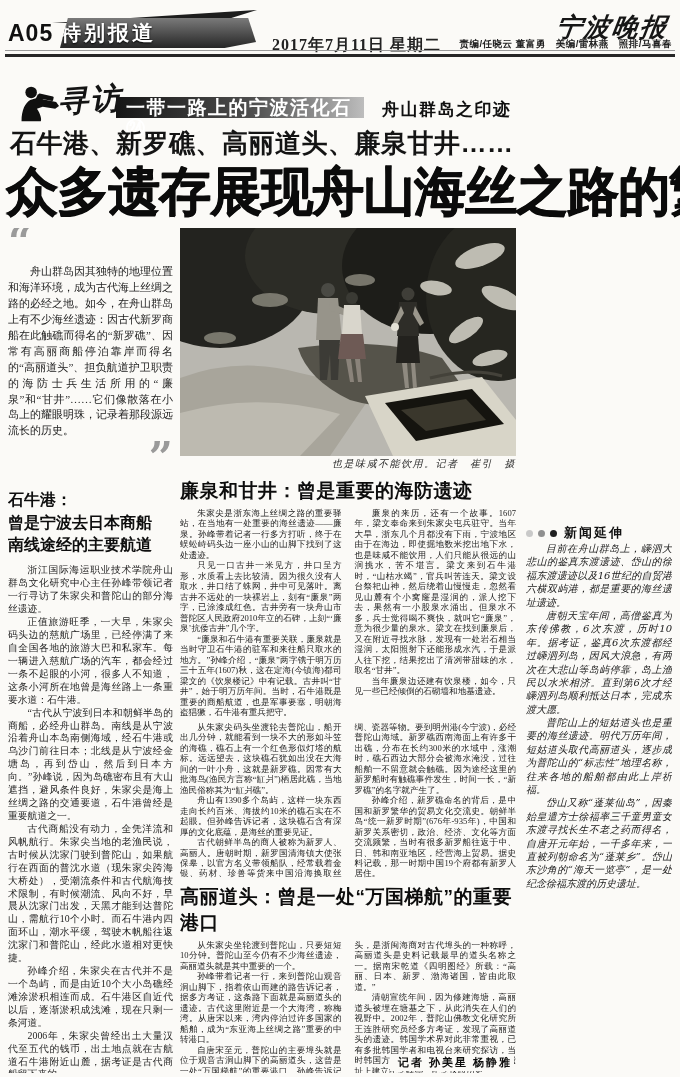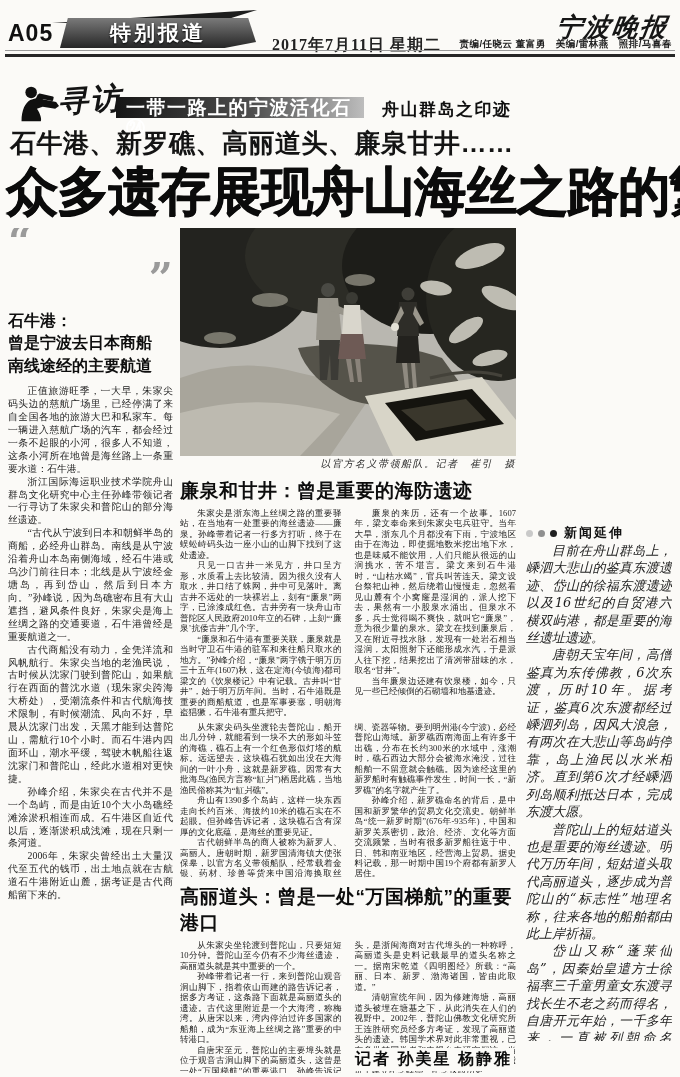--- a/index.html
+++ b/index.html
@@ -5,21 +5,21 @@
   html,body{margin:0;padding:0;}
   body{width:680px;height:1077px;background:#e9e7e2;font-family:"Liberation Serif",serif;color:#1a1a1a;}
   #page{position:relative;width:680px;height:1077px;background:#fbfaf7;overflow:hidden;}
 
   
   .hdr-flag{position:absolute;left:52px;top:10px;width:205px;height:13px;background:#1d1d1d;
     clip-path:polygon(0 100%,100% 0,84% 78%,10% 100%);}
   .hdr-banner{position:absolute;left:60px;top:18px;width:196px;height:30px;
     background:linear-gradient(180deg,#7a7a7a,#262626);
     clip-path:polygon(4% 0,96% 0,100% 80%,84% 100%,0 100%);
-    display:flex;align-items:center;justify-content:center;}
+    display:flex;align-items:center;}
   .hdr-banner span{font-family:"Liberation Sans",sans-serif;font-weight:900;font-size:21px;color:#fff;
     letter-spacing:3px;text-shadow:0 1px 2px #000;}
   .page-num{position:absolute;left:8px;top:20px;font-family:"Liberation Sans",sans-serif;
     font-weight:900;font-size:23px;color:#101010;letter-spacing:1px;}
   .hdr-date{position:absolute;left:272px;top:35px;font-family:Liberation Serif, serif;
     font-weight:bold;font-size:16px;color:#222;letter-spacing:1px;}
   .masthead{position:absolute;right:12px;top:10px;font-family:"DejaVu Serif",serif;
     font-style:italic;font-weight:900;font-size:26px;color:#161616;transform:skewX(-8deg);letter-spacing:2px;}
   .credits{position:absolute;right:8px;top:38px;font-family:"Liberation Sans",sans-serif;
     font-weight:bold;font-size:9.5px;color:#222;letter-spacing:0.5px;}
@@ -61,32 +61,32 @@
     font-style:italic;font-size:10px;letter-spacing:1.5px;color:#2c2c2c;}
 
   
   .mid{position:absolute;left:180px;top:473px;width:336px;height:600px;overflow:hidden;}
   .mid section{margin-bottom:4px;}
   .mid h2{font-family:"Liberation Sans",sans-serif;font-weight:900;font-size:19px;
     letter-spacing:0.5px;margin:5px 0 4px;color:#0d0d0d;}
   .cols{column-count:2;column-gap:13px;}
   .cols p{font-size:8.6px;line-height:1.22;text-align:justify;text-indent:2em;margin:0;color:#1d1d1d;}
   .byline{position:absolute;right:2px;bottom:2px;font-family:"Liberation Sans",sans-serif;
-    font-weight:bold;font-size:16px;color:#0d0d0d;background:#fbfaf7;padding:1px 2px 1px 8px;letter-spacing:2px;}
+    font-weight:bold;font-size:11px;color:#0d0d0d;background:#fbfaf7;padding:1px 2px 1px 8px;letter-spacing:2px;}
 
   
   .sidebar{position:absolute;left:526px;top:524px;width:146px;height:517px;overflow:hidden;}
   .ext-label{display:flex;align-items:center;gap:5px;}
   .ext-label .dot{width:7px;height:7px;border-radius:50%;display:inline-block;}
   .dot1{background:#c9c9c9;} .dot2{background:#8f8f8f;} .dot3{background:#1f1f1f;}
   .ext-label .txt{font-family:"Liberation Sans",sans-serif;font-weight:bold;font-size:13px;
     letter-spacing:2px;color:#111;margin-left:2px;}
   .ext-title{font-family:"Liberation Sans",sans-serif;font-weight:900;font-size:21px;line-height:1.32;
     white-space:pre-line;margin:12px 0 10px;color:#0e0e0e;}
-  .ext-body p{font-family:"DejaVu Serif",serif;font-style:italic;font-size:13px;line-height:1.34;
+  .ext-body p{font-family:"DejaVu Serif",serif;font-style:italic;font-size:10px;line-height:1.34;
     text-align:justify;text-indent:2em;margin:0;color:#202020;}
 </style>
 </head>
 <body>
 
 <div id="page">
 
   <div class="hdr-flag"></div>
   <div class="hdr-banner">
     <span>特别报道</span>
@@ -106,27 +106,28 @@
   </div>
   <div class="logo-text">寻访</div>
   <div class="series-bar">一带一路上的宁波活化石㉔</div>
   <div class="topic-title">舟山群岛之印迹</div>
 
   <div class="kicker">石牛港、新罗礁、高丽道头、廉泉甘井……</div>
   <h1 class="main-title" style="margin:0;">众多遗存展现舟山海丝之路的繁华</h1>
 
   <div class="col-left">
     <div class="quote-mark">“</div>
+    <p class="lede-quote">舟山群岛因其独特的地理位置和海洋环境，成为古代海上丝绸之路的必经之地。如今，在舟山群岛上有不少海丝遗迹：因古代新罗商船在此触礁而得名的“新罗礁”、因常有高丽商船停泊靠岸而得名的“高丽道头”、担负航道护卫职责的海防士兵生活所用的“廉泉”和“甘井”……它们像散落在小岛上的耀眼明珠，记录着那段源远流长的历史。</p>
     <div class="quote-mark close">”</div>
     <h2 class="left-head">石牛港：
 曾是宁波去日本商船
 南线途经的主要航道</h2>
     <div class="left-body">
+        <p>浙江国际海运职业技术学院舟山群岛文化研究中心主任孙峰带领记者一行寻访了朱家尖和普陀山的部分海丝遗迹。</p>
         <p>正值旅游旺季，一大早，朱家尖码头边的慈航广场里，已经停满了来自全国各地的旅游大巴和私家车。每一辆进入慈航广场的汽车，都会经过一条不起眼的小河，很多人不知道，这条小河所在地曾是海丝路上一条重要水道：石牛港。</p>
-        <p>浙江国际海运职业技术学院舟山群岛文化研究中心主任孙峰带领记者一行寻访了朱家尖和普陀山的部分海丝遗迹。</p>
         <p>“古代从宁波到日本和朝鲜半岛的商船，必经舟山群岛。南线是从宁波沿着舟山本岛南侧海域，经石牛港或乌沙门前往日本；北线是从宁波经金塘岛，再到岱山，然后到日本方向。”孙峰说，因为岛礁密布且有大山遮挡，避风条件良好，朱家尖是海上丝绸之路的交通要道，石牛港曾经是重要航道之一。</p>
         <p>古代商船没有动力，全凭洋流和风帆航行。朱家尖当地的老渔民说，古时候从沈家门驶到普陀山，如果航行在西面的普沈水道（现朱家尖跨海大桥处），受潮流条件和古代航海技术限制，有时候潮流、风向不好，早晨从沈家门出发，天黑才能到达普陀山，需航行10个小时。而石牛港内四面环山，潮水平缓，驾驶木帆船往返沈家门和普陀山，经此水道相对更快捷。</p>
         <p>孙峰介绍，朱家尖在古代并不是一个岛屿，而是由近10个大小岛礁经滩涂淤积相连而成。石牛港区自近代以后，逐渐淤积成浅滩，现在只剩一条河道。</p>
         <p>2006年，朱家尖曾经出土大量汉代至五代的钱币，出土地点就在古航道石牛港附近山麓，据考证是古代商船留下来的。</p>
       </div>
   </div>
 
   <div class="photo">
     <svg viewBox="0 0 336 228" preserveAspectRatio="none">
       <rect width="336" height="228" fill="#b9b7b0"></rect>
@@ -169,21 +170,21 @@
         <circle cx="228" cy="66" r="6.5" fill="#3f3e38"></circle>
         <path d="M219 74 L237 74 L239 108 L217 108 Z" fill="#2e2d28"></path>
         <path d="M221 78 L212 97 L216 99 L224 85 Z" fill="#9b978c"></path>
         <path d="M235 78 L244 95 L240 98 L233 86 Z" fill="#9b978c"></path>
         <circle cx="215" cy="99" r="4" fill="#e4e1d6"></circle>
         <path d="M218 108 L238 108 L240 135 L216 135 Z" fill="#23221e"></path>
         <path d="M222 135 L225 160 L229 160 L227 135 Z M231 135 L233 160 L237 160 L235 135 Z" fill="#8f8a80"></path>
       </g>
     </svg>
   </div>
-  <div class="photo-caption">以官方名义带领船队。记者　崔引　摄</div>
+  <div class="photo-caption">也是味咸不能饮用。记者　崔引　摄</div>
 
   <div class="mid">
     <section>
       <h2>廉泉和甘井：曾是重要的海防遗迹</h2>
       <div class="cols">
           <p>朱家尖是浙东海上丝绸之路的重要驿站，在当地有一处重要的海丝遗迹——廉泉。孙峰带着记者一行多方打听，终于在蜈蚣峙码头边一座小山的山脚下找到了这处遗迹。</p>
           <p>只见一口古井一米见方，井口呈方形，水质看上去比较清。因为很久没有人取水，井口结了蛛网，井中可见落叶。离古井不远处的一块裸岩上，刻有“廉泉”两字，已涂漆成红色。古井旁有一块舟山市普陀区人民政府2010年立的石碑，上刻“‘廉泉’抗倭古井”几个字。</p>
           <p>“廉泉和石牛港有重要关联，廉泉就是当时守卫石牛港的驻军和来往船只取水的地方。”孙峰介绍，“廉泉”两字镌于明万历三十五年(1607)秋，这在定海(今镇海)都司梁文的《饮泉楼记》中有记载。古井叫“甘井”，始于明万历年间。当时，石牛港既是重要的商船航道，也是军事要塞，明朝海盗猖獗，石牛港有重兵把守。</p>
           <p>廉泉的来历，还有一个故事。1607年，梁文奉命来到朱家尖屯兵驻守。当年大旱，浙东几个月都没有下雨，宁波地区由于在海边，即使掘地数米挖出地下水，也是味咸不能饮用，人们只能从很远的山涧挑水，苦不堪言。梁文来到石牛港时，“山枯水竭”，官兵叫苦连天。梁文设台祭祀山神，然后绕着山慢慢走，忽然看见山麓有个小窝窿是湿润的，派人挖下去，果然有一小股泉水涌出。但泉水不多，兵士觉得喝不爽快，就叫它“廉泉”，意为很少量的泉水。梁文在找到廉泉后，又在附近寻找水脉，发现有一处岩石相当湿润，太阳照射下还能形成水汽，于是派人往下挖，结果挖出了清冽带甜味的水，取名“甘井”。</p>
           <p>当年廉泉边还建有饮泉楼，如今，只见一些已经倾倒的石砌墙和地基遗迹。</p>

